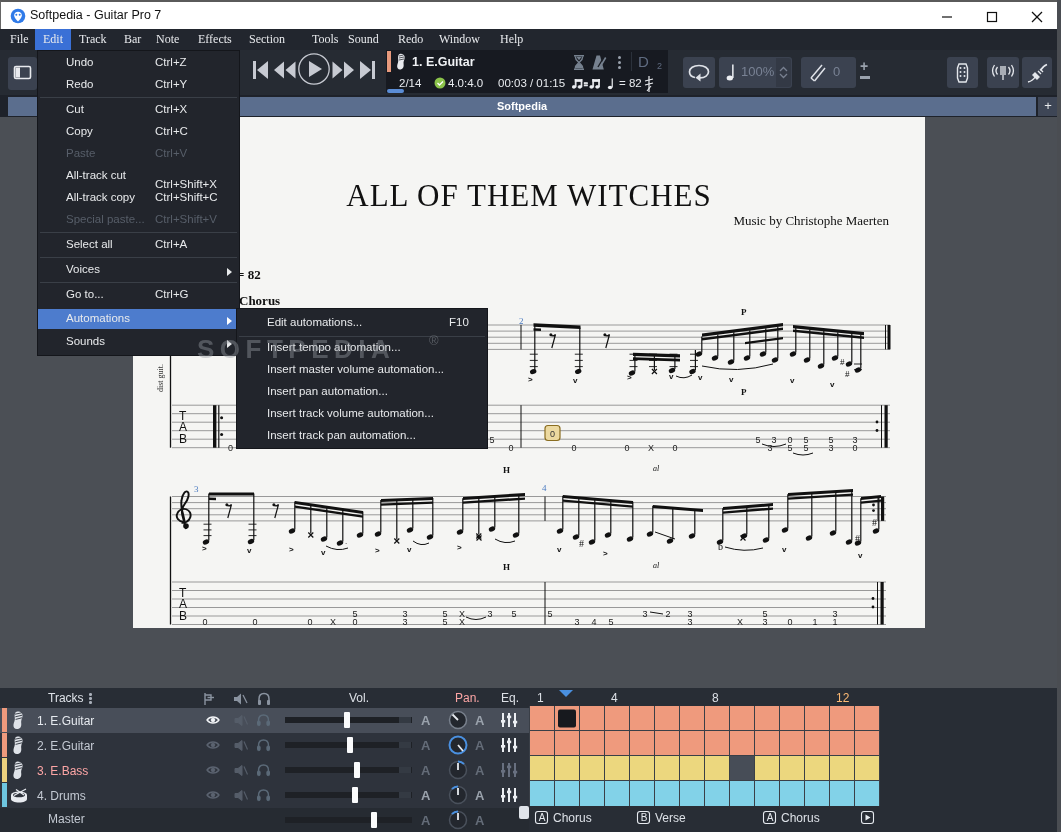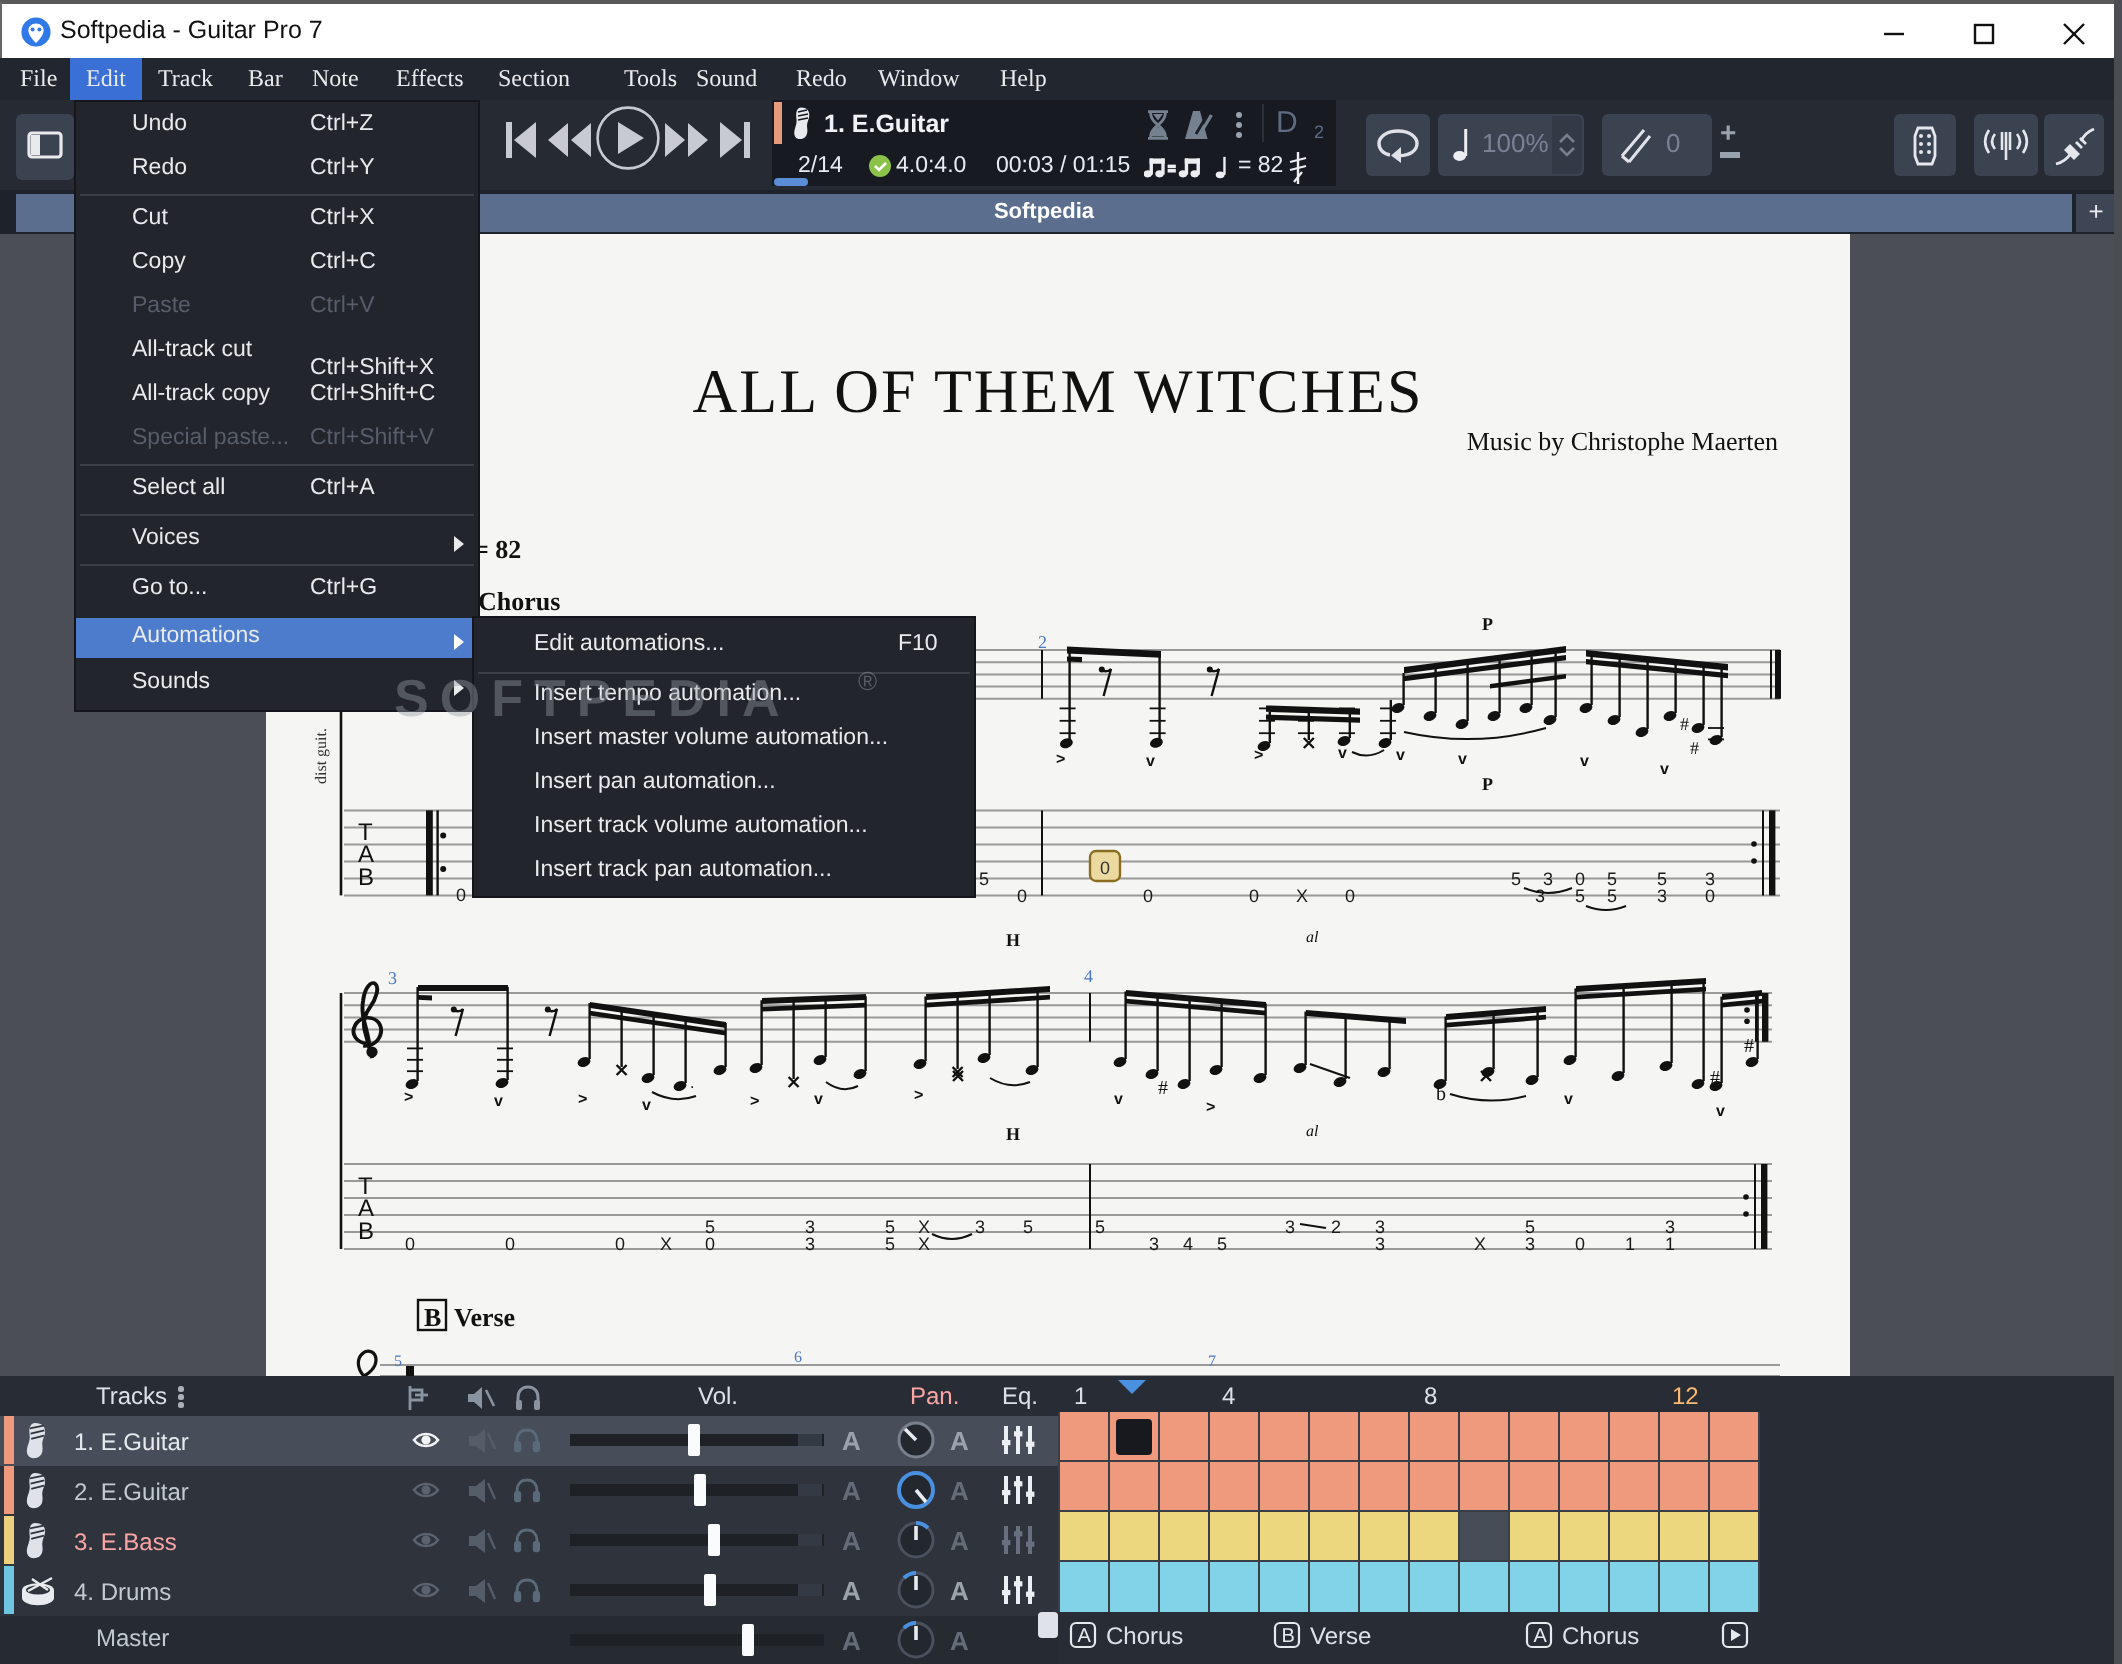--- a/index.html
+++ b/index.html
@@ -11,21 +11,21 @@
   #menubar{left:0;top:29px;width:1061px;height:21px;background:#22262e;z-index:20;color:#e8eaed;font-size:12px;}
   .mitem{position:absolute;top:0;height:21px;line-height:21px;font-family:Liberation Serif, serif;}
   
   #toolbar{left:0;top:50px;width:1061px;height:45px;background:#262b33;z-index:20;}
   .tbtn{position:absolute;background:#3b4250;border-radius:3px;}
   
   #tabbar{left:0;top:95px;width:1061px;height:22px;background:#1e222a;z-index:20;}
   #tab{position:absolute;left:8px;top:2px;width:1028px;height:19px;background:#5b6e8e;color:#fff;font-size:11px;font-weight:bold;text-align:center;line-height:19px;}
   #tabplus{position:absolute;left:1038px;top:2px;width:20px;height:19px;background:#3e4656;color:#e8eaed;font-size:13px;text-align:center;line-height:18px;}
   
-  #content{left:0;top:117px;width:1061px;height:571px;background:#4b4f55;z-index:1;overflow:hidden;}
+  #content{left:0;top:117px;width:1061px;height:511px;background:#4b4f55;z-index:1;overflow:hidden;}
   #page{position:absolute;left:133px;top:0px;width:792px;height:571px;background:#f5f5f3;}
   
   #tracks{left:0;top:688px;width:1061px;height:144px;background:#282d35;z-index:20;color:#ced3da;}
   .trow{position:absolute;left:0;width:529px;height:25px;}
   
   .menupop{position:absolute;background:#22252c;border:1px solid #14161b;box-sizing:border-box;z-index:30;color:#e8eaec;font-size:11.5px;}
   .mi{position:absolute;left:28px;}
   .sc{position:absolute;left:117px;}
   .dis{color:#575e69;}
   .sep{position:absolute;left:2px;right:2px;height:1px;background:#3a3f47;}

